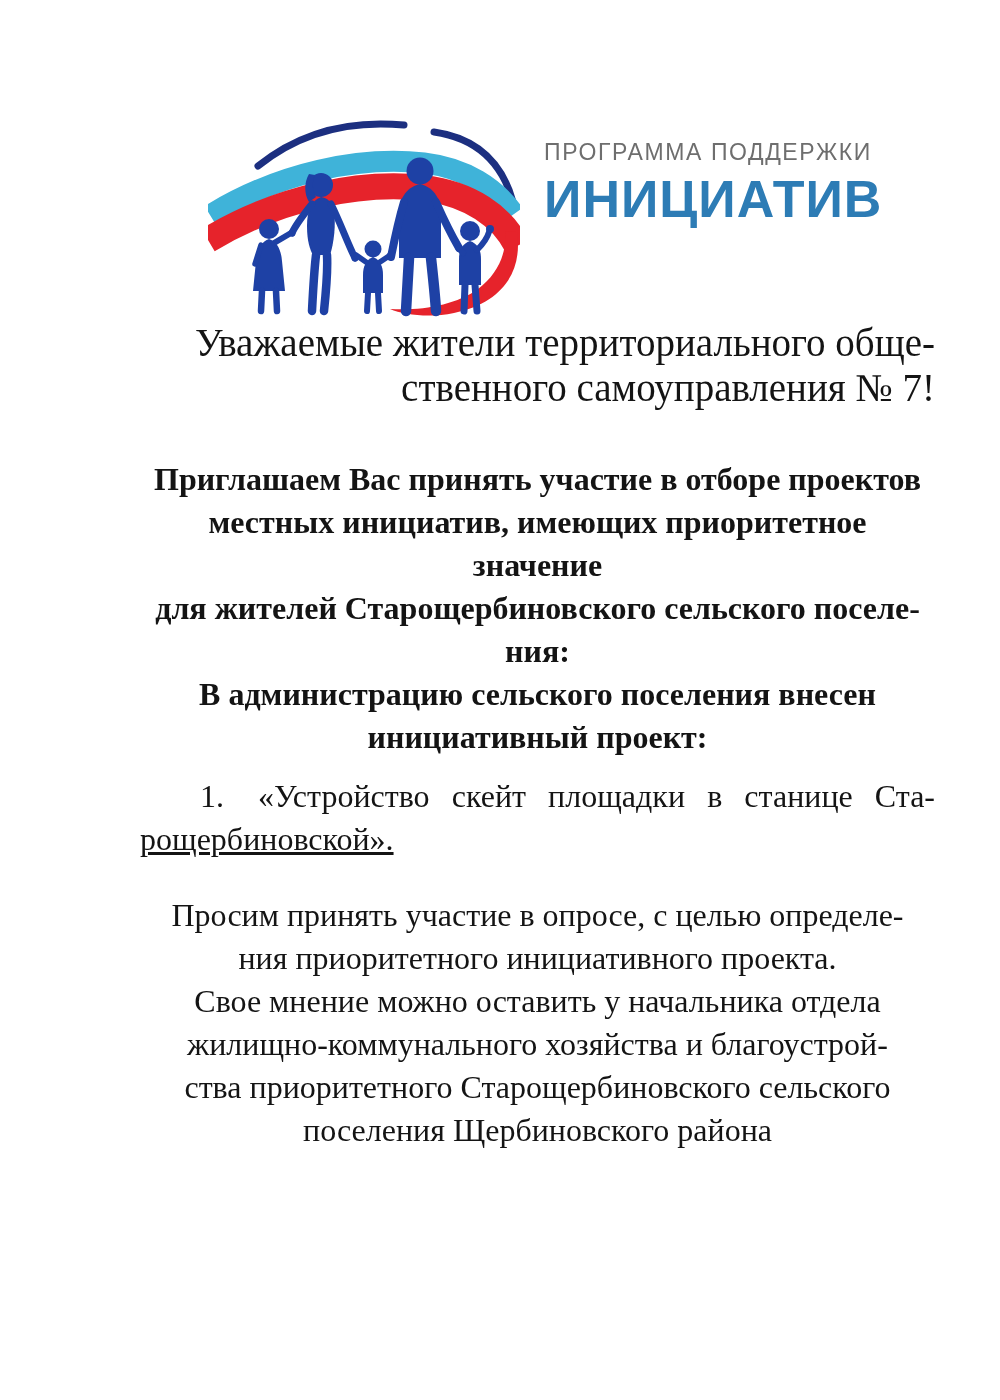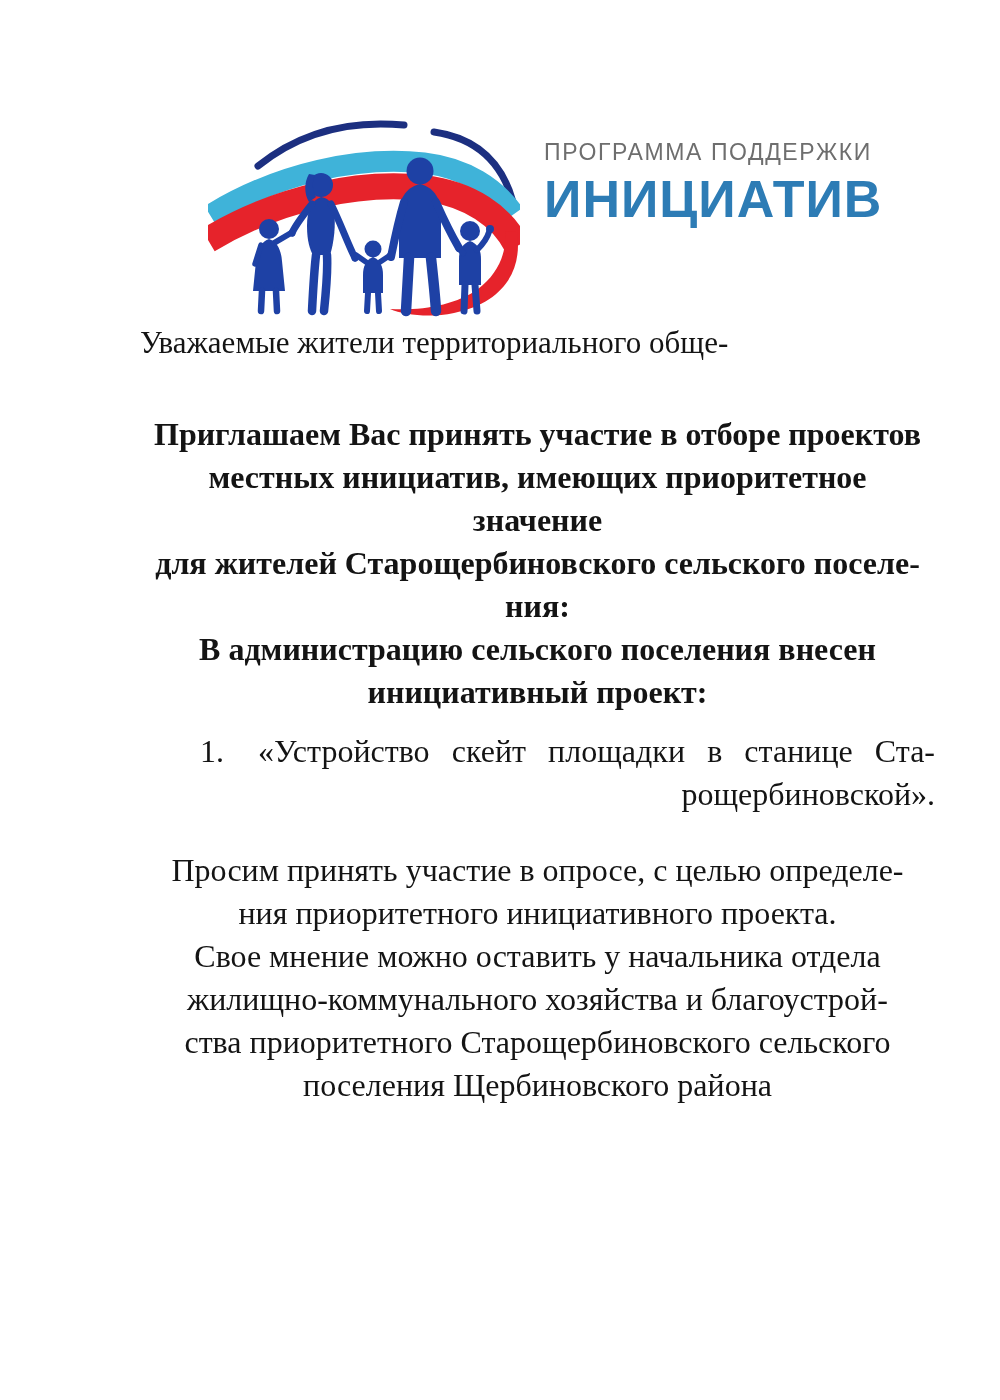--- a/index.html
+++ b/index.html
@@ -38,40 +38,40 @@
     font-weight: bold;
     color: #2d7cb5;
     line-height: 49px;
   }
   .logo-title.l1 { letter-spacing: 7px; }
   .logo-title.l2 { letter-spacing: 1px; }
 
   
   .doc-heading {
     margin: 2px 65px 0 140px;
-    text-align: left;
-    font-size: 31px;
+    text-align: right;
+    font-size: 39px;
     line-height: 45px;
   }
   .doc-block {
     margin: 0 65px 0 140px;
     font-size: 32px;
     line-height: 43px;
     text-align: center;
   }
   .block-invitation { margin-top: 48px; font-weight: bold; }
   .block-project { margin-top: 16px; text-align: left; }
   .block-survey { margin-top: 33px; }
   .jline {
     text-align: justify;
     text-align-last: justify;
     text-indent: 60px;
   }
   .tab { display: inline-block; width: 34px; }
-  .lline { text-align: right; }
+  .lline { text-align: left; text-decoration: underline; }
 </style>
 </head>
 <body>
 
 <div class="page">
 
   <div class="logo-row">
 
     <svg class="logo-graphic" viewBox="0 0 312 206" aria-hidden="true">
 
@@ -141,20 +141,21 @@
     </svg>
 
     <div class="logo-text">
       <div class="logo-tagline">ПРОГРАММА ПОДДЕРЖКИ</div>
       <div class="logo-title l2">ИНИЦИАТИВ</div>
     </div>
   </div>
 
   <div class="doc-heading">
       <div>Уважаемые жители территориального обще-</div>
+      <div>ственного самоуправления № 7!</div>
     </div>
 
   <div class="doc-block block-invitation">
     <div>
         <div>Приглашаем Вас принять участие в отборе проектов</div>
         <div>местных инициатив, имеющих приоритетное значение</div>
         <div>для жителей Старощербиновского сельского поселе-</div>
         <div>ния:</div>
       </div>
     <div>

